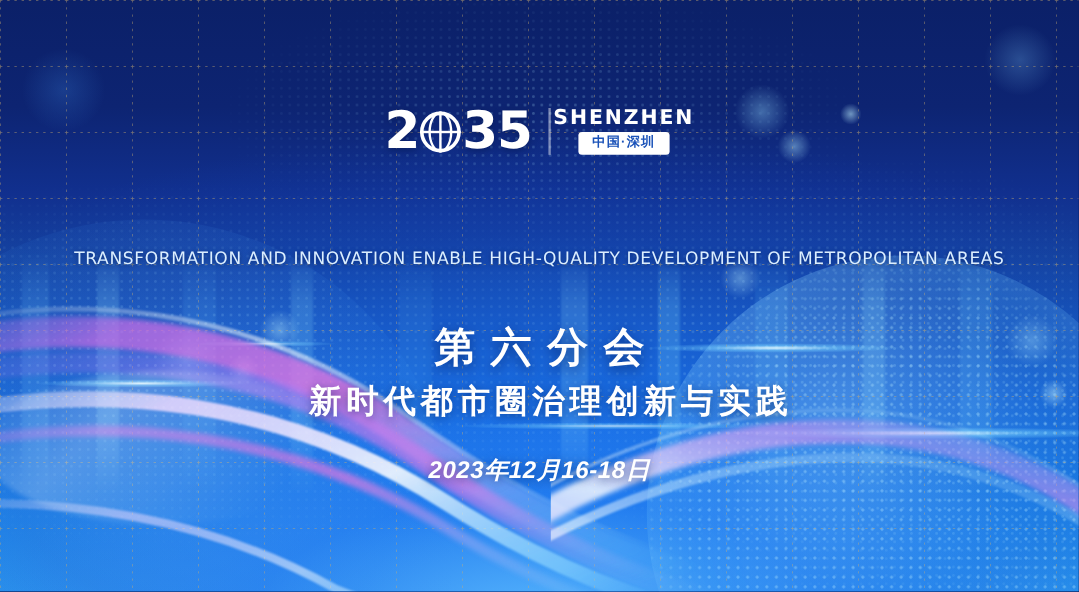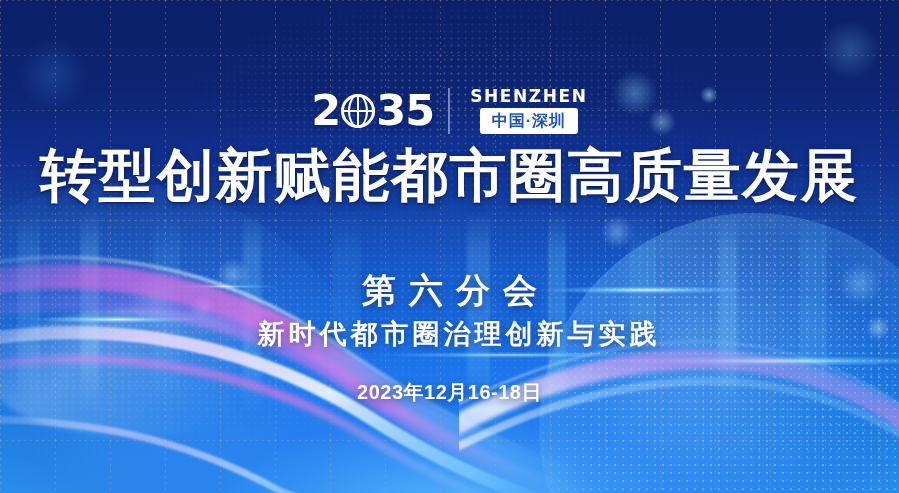--- a/index.html
+++ b/index.html
@@ -134,30 +134,30 @@
   .globe-digit::after{
     content:""; position:absolute; left:-3px; right:-3px; top:50%;
     height:0; margin-top:-1px; border-top:2.5px solid #ffffff;
   }
   .gd-e1,.gd-e2{ position:absolute; top:-3px; bottom:-3px; left:50%; border:2.5px solid #ffffff; border-radius:50%; }
   .gd-e1{ width:20px; margin-left:-10px; }
 
   .sz{
     display:flex; flex-direction:column; align-items:center; gap:3px;
     border-left:2px solid rgba(255,255,255,.45);
-    padding-left:20px;
+    padding-left:2px;
   }
   .sz-en{
     font-size:17px; font-weight:bold; color:#ffffff;
     letter-spacing:1.6px; line-height:1;
     font-family:"DejaVu Sans","Liberation Sans",sans-serif;
   }
   .sz-badge{
     background:#ffffff; color:#1a52b8;
-    font-size:16px; font-weight:bold;
+    font-size:11px; font-weight:bold;
     padding:2px 12px; border-radius:3px;
     letter-spacing:1px; line-height:1.35;
   }
 
   .main-title{
     position:absolute; top:146px; left:0; right:0;
     font-size:57px; font-weight:bold; color:#ffffff;
     letter-spacing:1.5px; line-height:1.02;
     text-shadow:0 3px 10px rgba(3,18,65,.55), 0 1px 2px rgba(3,18,65,.7);
   }
@@ -185,20 +185,21 @@
     font-size:27px; font-weight:bold; color:#ffffff;
     letter-spacing:4px; text-indent:4px; line-height:1.1;
     text-shadow:0 2px 8px rgba(4,24,80,.5);
     padding-left:15px;
   }
   .date{
     position:absolute; top:381px; left:0; right:0;
     font-size:20px; font-weight:bold; color:#ffffff;
     letter-spacing:.5px; line-height:1.1;
     text-shadow:0 2px 8px rgba(4,24,80,.55);
+    font-style:italic;
   }
 </style>
 </head>
 <body>
 
 <div class="banner">
 
   <div class="layer columns"></div>
   <div class="layer dotmatrix"></div>
 
@@ -315,22 +316,22 @@
           <span class="gd-e1"></span>
         </span>
         <span>35</span>
       </div>
       <div class="sz">
         <div class="sz-en">SHENZHEN</div>
         <div class="sz-badge">中国·深圳</div>
       </div>
     </div>
 
-    <div class="main-title">转型创新赋能都市圈高质量发展</div>
-
+
+    <div class="en-sub">TRANSFORMATION AND INNOVATION ENABLE HIGH-QUALITY DEVELOPMENT OF METROPOLITAN AREAS</div>
 
 
     <div class="session">第六分会</div>
 
     <div class="session-sub">新时代都市圈治理创新与实践</div>
 
     <div class="date">2023年12月16-18日</div>
 
   </div>
 </div>

